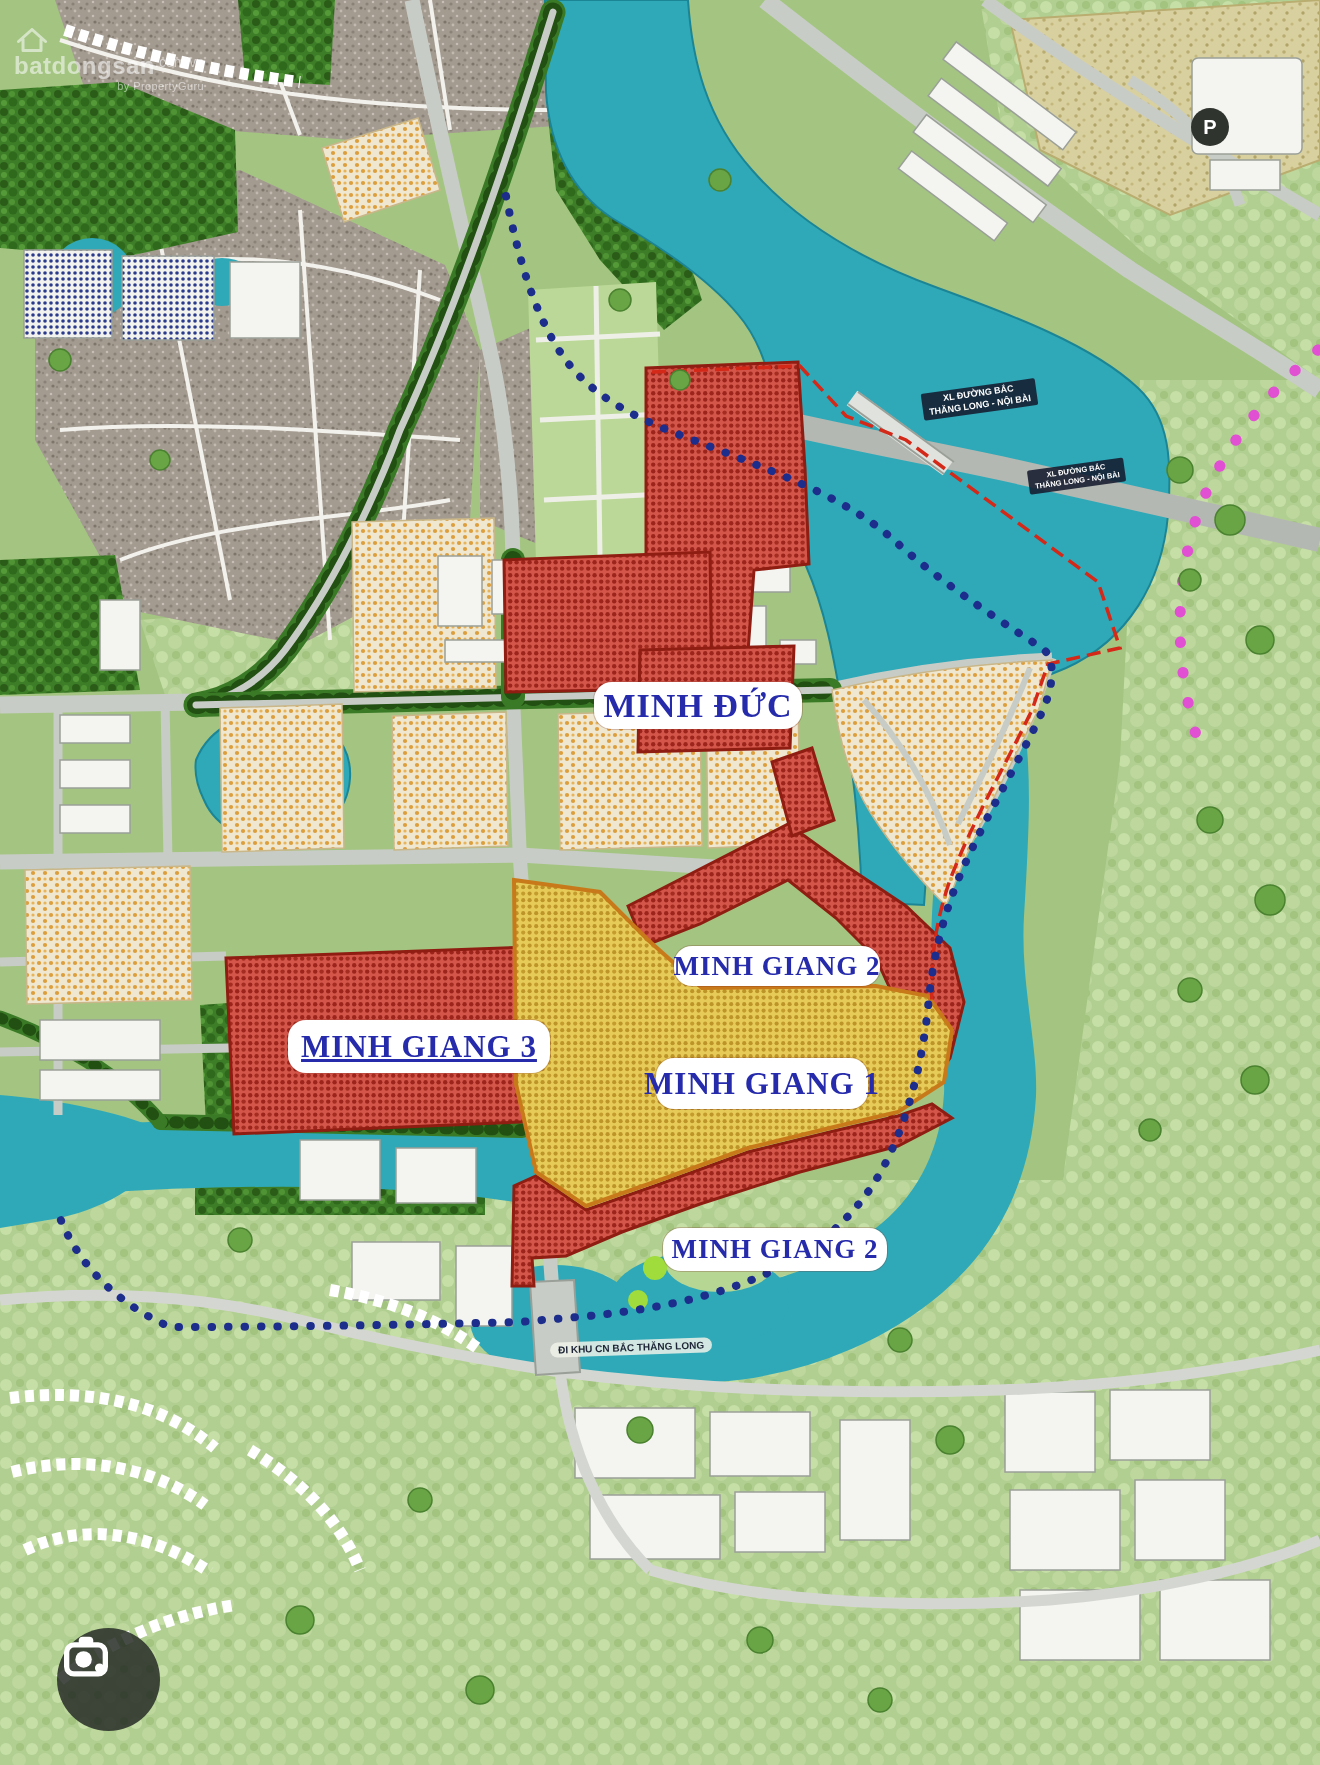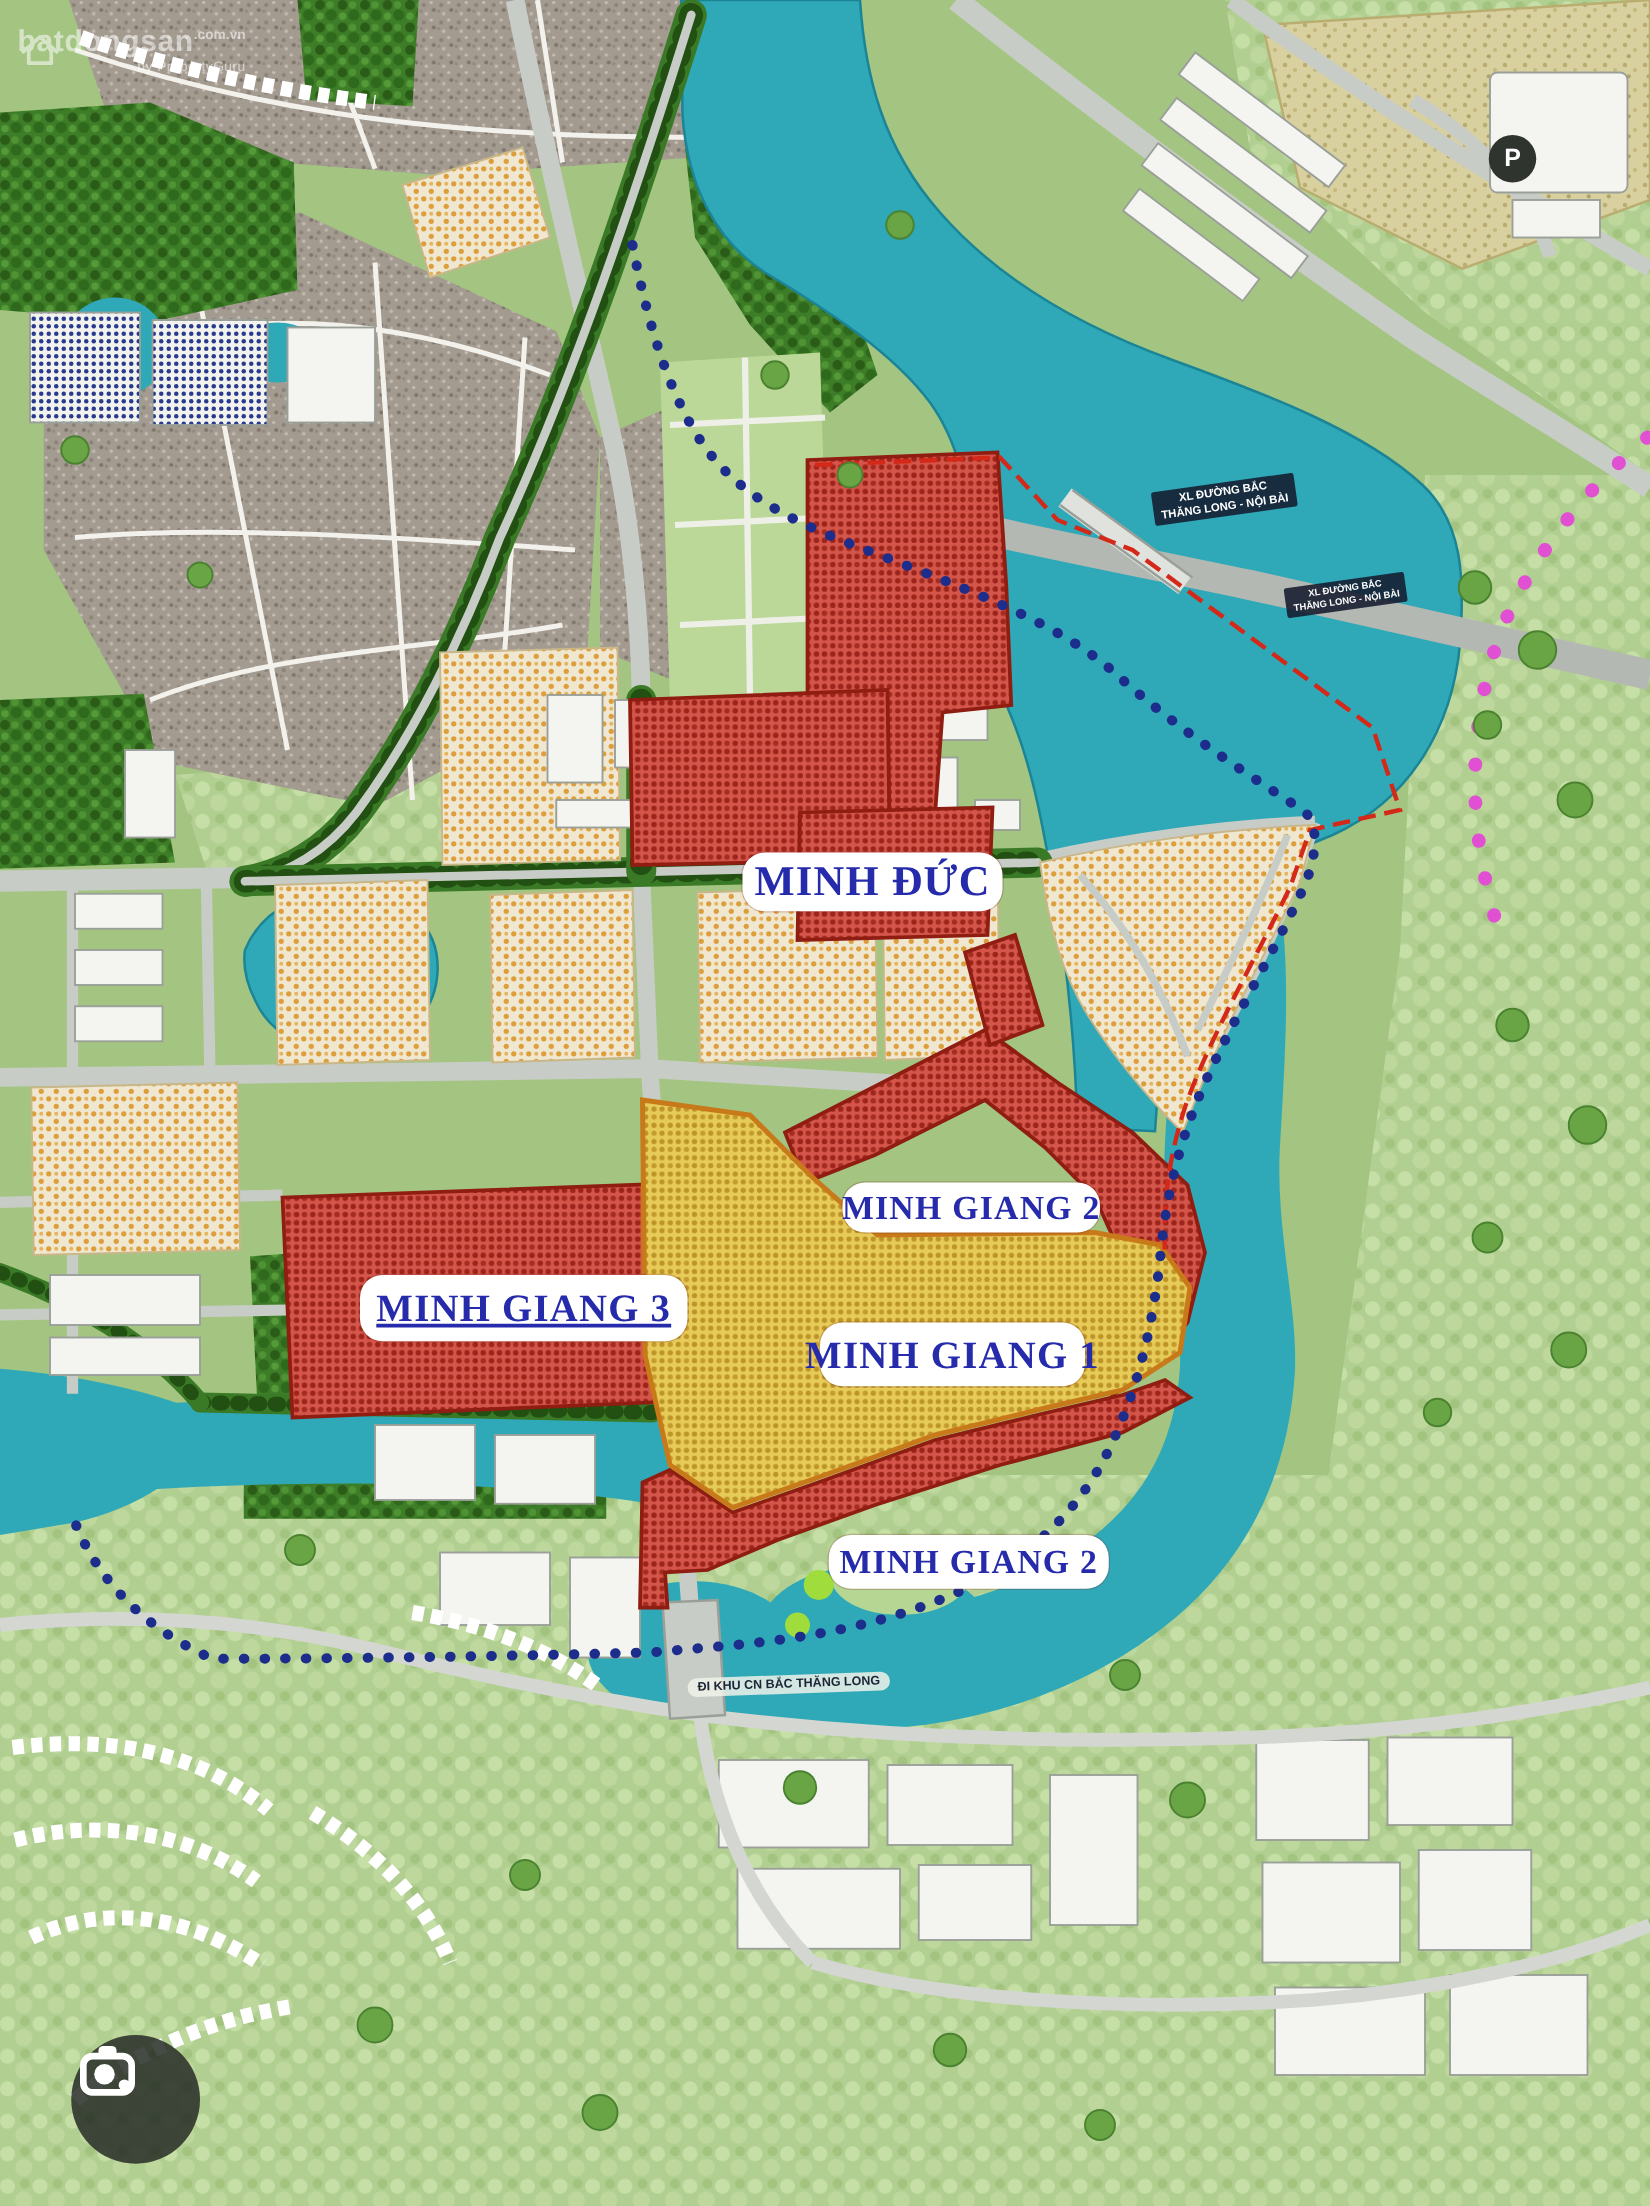--- a/index.html
+++ b/index.html
@@ -17,23 +17,23 @@
   .road-label{position:absolute;background:rgba(20,26,46,.88);color:#fff;text-align:center;
       line-height:1.3;border-radius:2px;padding:2px 6px;font-weight:bold;white-space:nowrap;}
   .rl-1{left:922px;top:386px;font-size:9px;transform:rotate(-8deg);}
   .rl-2{left:1028px;top:464px;font-size:7.5px;transform:rotate(-8deg);}
   .rl-ind{position:absolute;left:550px;top:1340px;background:rgba(238,242,232,.85);
       color:#1d2436;font-size:10px;font-weight:bold;padding:2px 8px;border-radius:8px;
       transform:rotate(-2deg);white-space:nowrap;}
   .watermark{position:absolute;left:14px;top:22px;display:flex;align-items:flex-start;
       gap:6px;color:#fff;opacity:.55;}
   .wm-text{display:flex;flex-direction:column;line-height:1;}
-  .wm-brandrow{display:flex;align-items:flex-start;}
+  .wm-brandrow{display:flex;align-items:flex-start;margin-top:32px;}
   .wm-brand{font-size:24px;font-weight:bold;letter-spacing:.5px;}
-  .wm-suffix{font-size:11px;font-weight:bold;margin-top:1px;}
+  .wm-suffix{font-size:14px;font-weight:normal;margin-top:1px;}
   .wm-tagline{font-size:11px;margin-top:3px;letter-spacing:.4px;text-align:right;}
   .pin{position:absolute;left:1191px;top:108px;width:38px;height:38px;border-radius:50%;
       background:#2f342f;color:#fff;display:flex;align-items:center;justify-content:center;
       font-size:20px;font-weight:bold;}
   .pin::after{content:"";position:absolute;left:12px;top:32px;width:14px;height:14px;
       background:#2f342f;transform:rotate(45deg);z-index:-1;}
   .camera-btn{position:absolute;left:57px;top:1628px;width:103px;height:103px;border-radius:50%;
       background:rgba(38,43,38,.85);display:flex;align-items:center;justify-content:center;
       cursor:pointer;}
 </style>

